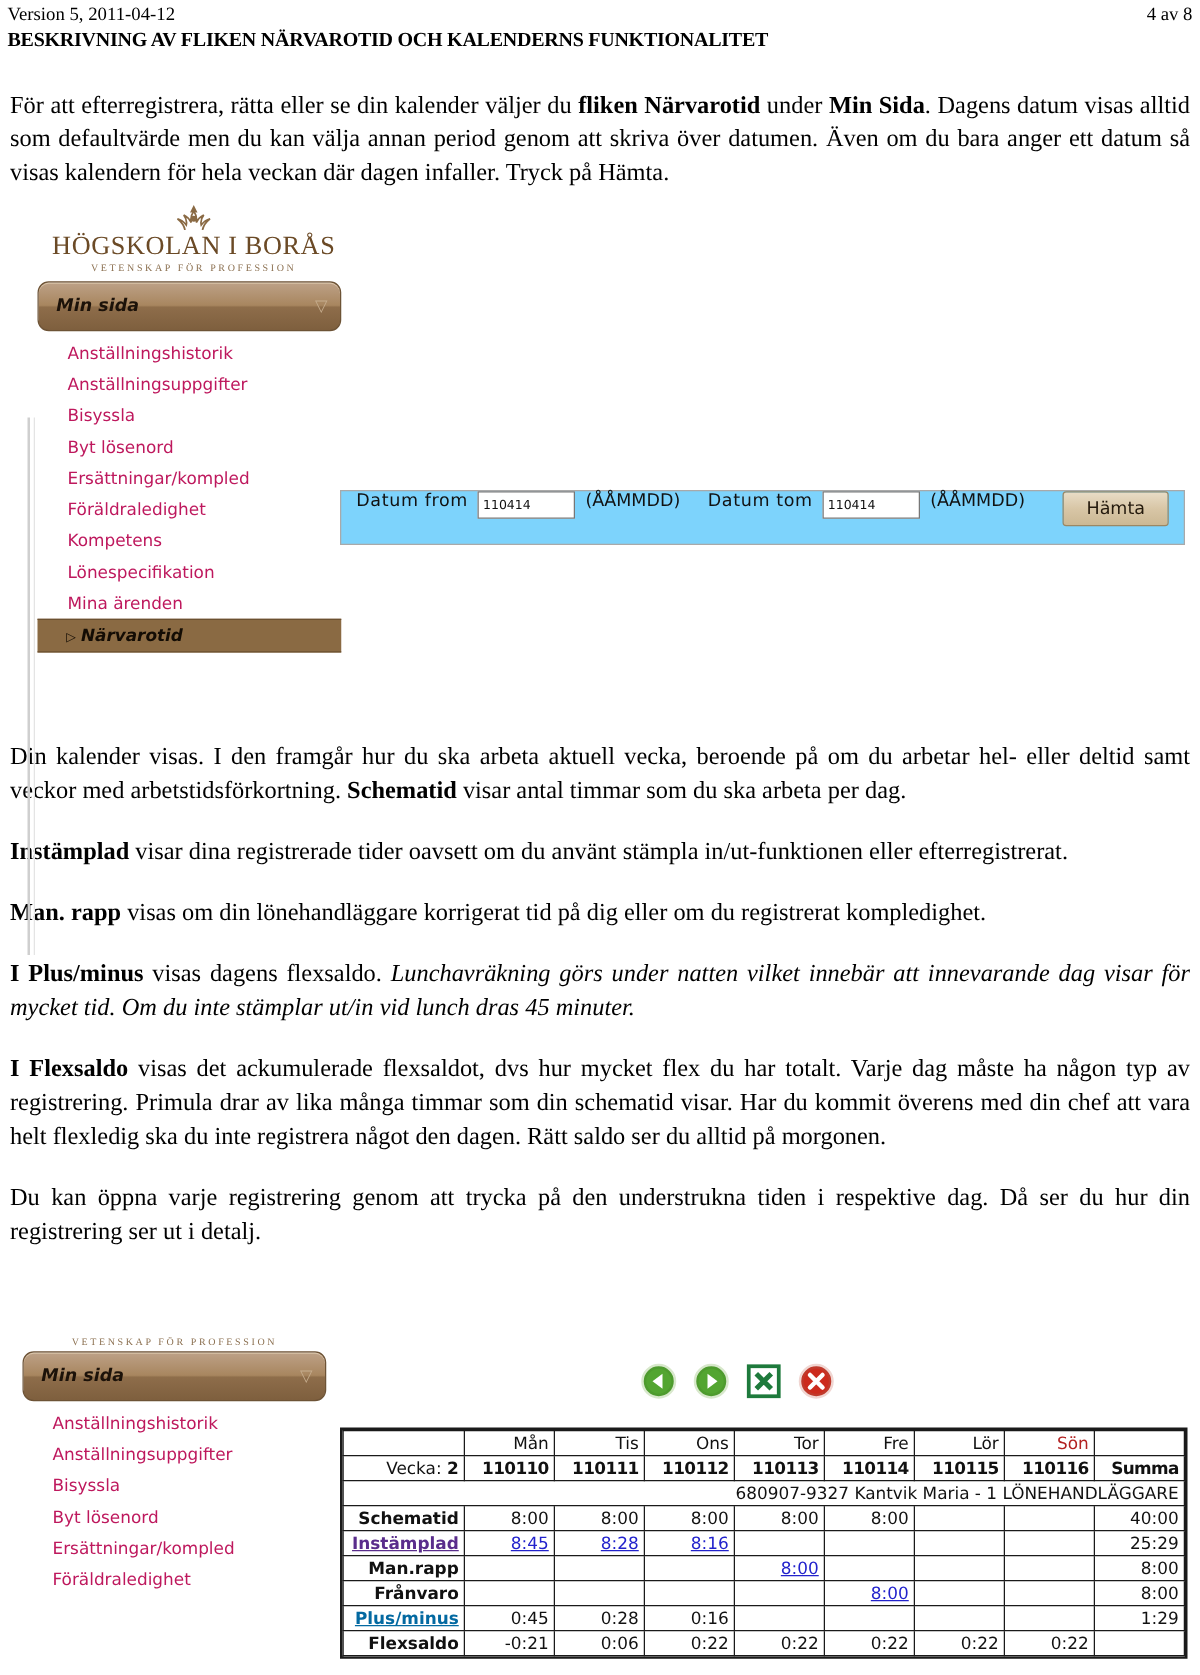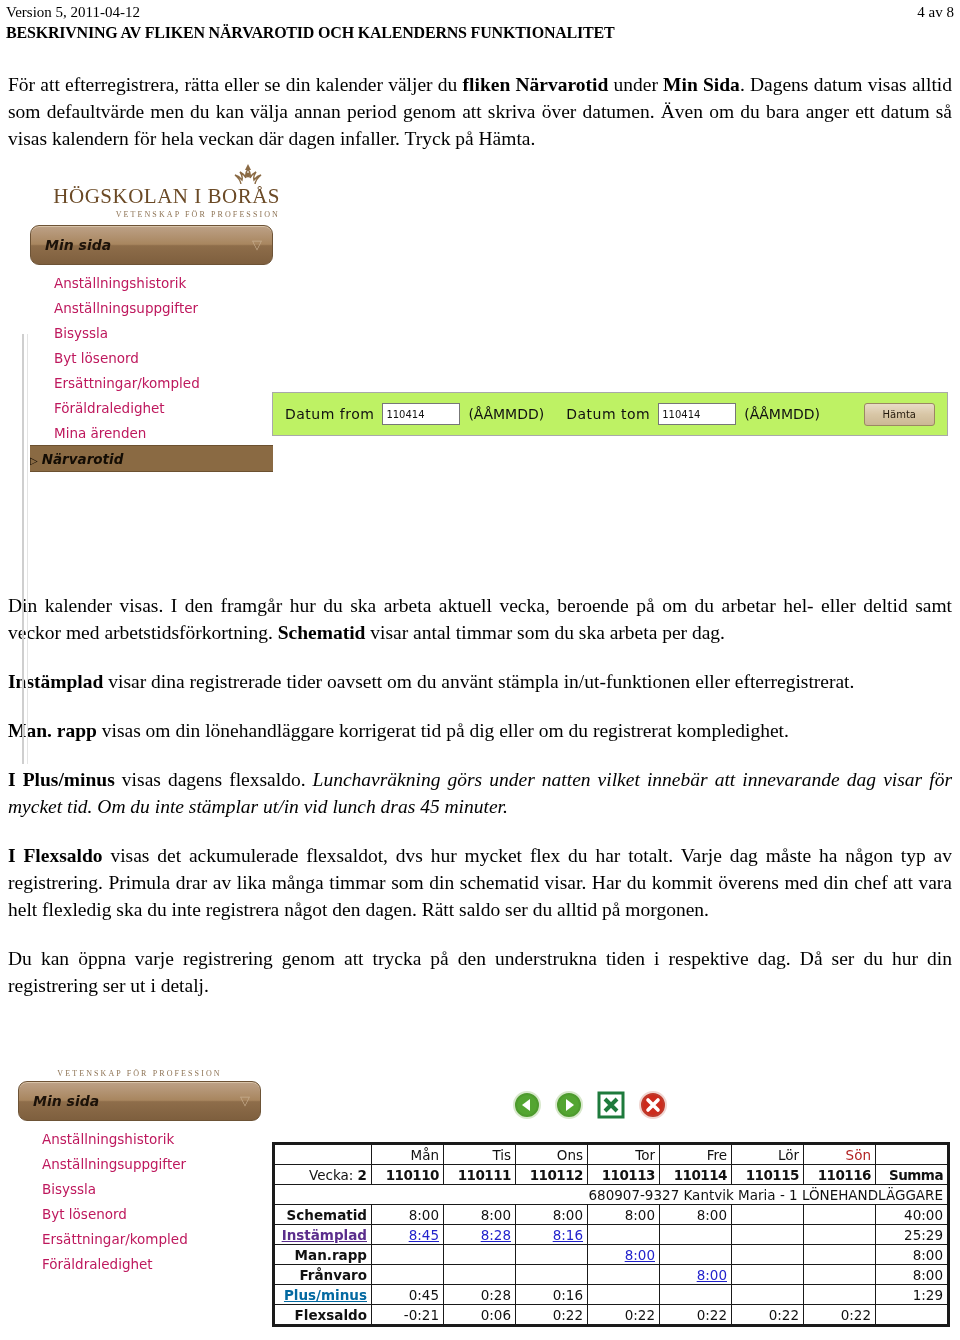--- a/index.html
+++ b/index.html
@@ -30,21 +30,21 @@
   }
   .para.intro{padding-top:16px;}
   .b{font-weight:bold;}
   .i{font-style:italic;}
   .gap{height:22px;}
   .gap-sm{height:13px;}
 
   
   .shot{position:relative;}
 
-  .logo-wrap{width:250px;text-align:right;padding-top:6px;}
+  .logo-wrap{width:250px;text-align:center;padding-top:6px;}
   .crest{
     font-size:19px;color:#8a6a44;line-height:17px;letter-spacing:1px;
     height:22px;
   }
   .logo-main{
     font-family:"Liberation Serif", serif;
     font-size:21px;color:#6b4a26;letter-spacing:0.5px;white-space:nowrap;
   }
   .logo-sub{
     font-size:8px;color:#8d7253;letter-spacing:2.1px;
@@ -69,44 +69,44 @@
   .menu{ width:243px; padding-top:5px; }
   .menu-item{
     font-family:"DejaVu Sans", sans-serif;
     font-size:13.5px;color:#be185d;
     padding:4.5px 0 4.5px 24px;
     white-space:nowrap;
   }
   .menu-item.active{
     background:#8a6a43;color:#130c04;
     font-weight:bold;font-style:italic;
-    padding-left:0;
+    padding-left:23px;
     border-top:1px solid #6b5030;border-bottom:1px solid #6b5030;
   }
   .menu-item.active .arrow{font-size:10px;margin-right:4px;}
 
   
   .datebar{
     position:absolute;left:272px;top:240px;
     width:676px;height:44px;box-sizing:border-box;
-    border:1px solid #a9a9a9;background:#bef264;
-    display:flex;align-items:center;gap:0;
+    border:1px solid #a9a9a9;background:#7dd3fc;
+    display:flex;align-items:flex-start;gap:0;
     font-family:"DejaVu Sans", sans-serif;font-size:14px;color:#111;
   }
   .datebar .lbl{padding:0 8px 0 12px;white-space:nowrap;letter-spacing:0.5px;}
   .datebar input{
     font-family:"DejaVu Sans", sans-serif;font-size:10px;
     width:78px;height:22px;box-sizing:border-box;
     border:1px solid #777;background:#fff;color:#111;
     padding:0 3px;
   }
   .datebar .fmt{padding:0 10px 0 8px;white-space:nowrap;}
   .hamta{
     margin-left:auto;margin-right:12px;
-    font-family:"DejaVu Sans", sans-serif;font-size:10px;color:#241a0d;
+    font-family:"DejaVu Sans", sans-serif;font-size:14px;color:#241a0d;
     background:linear-gradient(180deg,#e8dcc6 0%,#d8c6a6 50%,#cbb894 100%);
     border:1px solid #9b8763;border-radius:3px;
     padding:5px 18px;white-space:nowrap;
   }
 
   
   .vrule{position:absolute;left:22px;top:182px;width:2px;height:430px;background:#cfcfcf;}
   .vrule2{position:absolute;left:27px;top:182px;width:1px;height:430px;background:#e4e4e4;}
 
   
@@ -188,20 +188,22 @@
         <span class="chevron">▽</span>
       </div>
 
       <div class="menu">
         <div class="menu-item">Anställningshistorik</div>
         <div class="menu-item">Anställningsuppgifter</div>
         <div class="menu-item">Bisyssla</div>
         <div class="menu-item">Byt lösenord</div>
         <div class="menu-item">Ersättningar/kompled</div>
         <div class="menu-item">Föräldraledighet</div>
+        <div class="menu-item">Kompetens</div>
+        <div class="menu-item">Lönespecifikation</div>
         <div class="menu-item">Mina ärenden</div>
         <div class="menu-item active">
           <span class="arrow">▷</span><span>Närvarotid</span>
         </div>
       </div>
     </div>
 
     <div class="datebar">
       <span class="lbl">Datum from</span>
       <input type="text" value="110414" style="">

